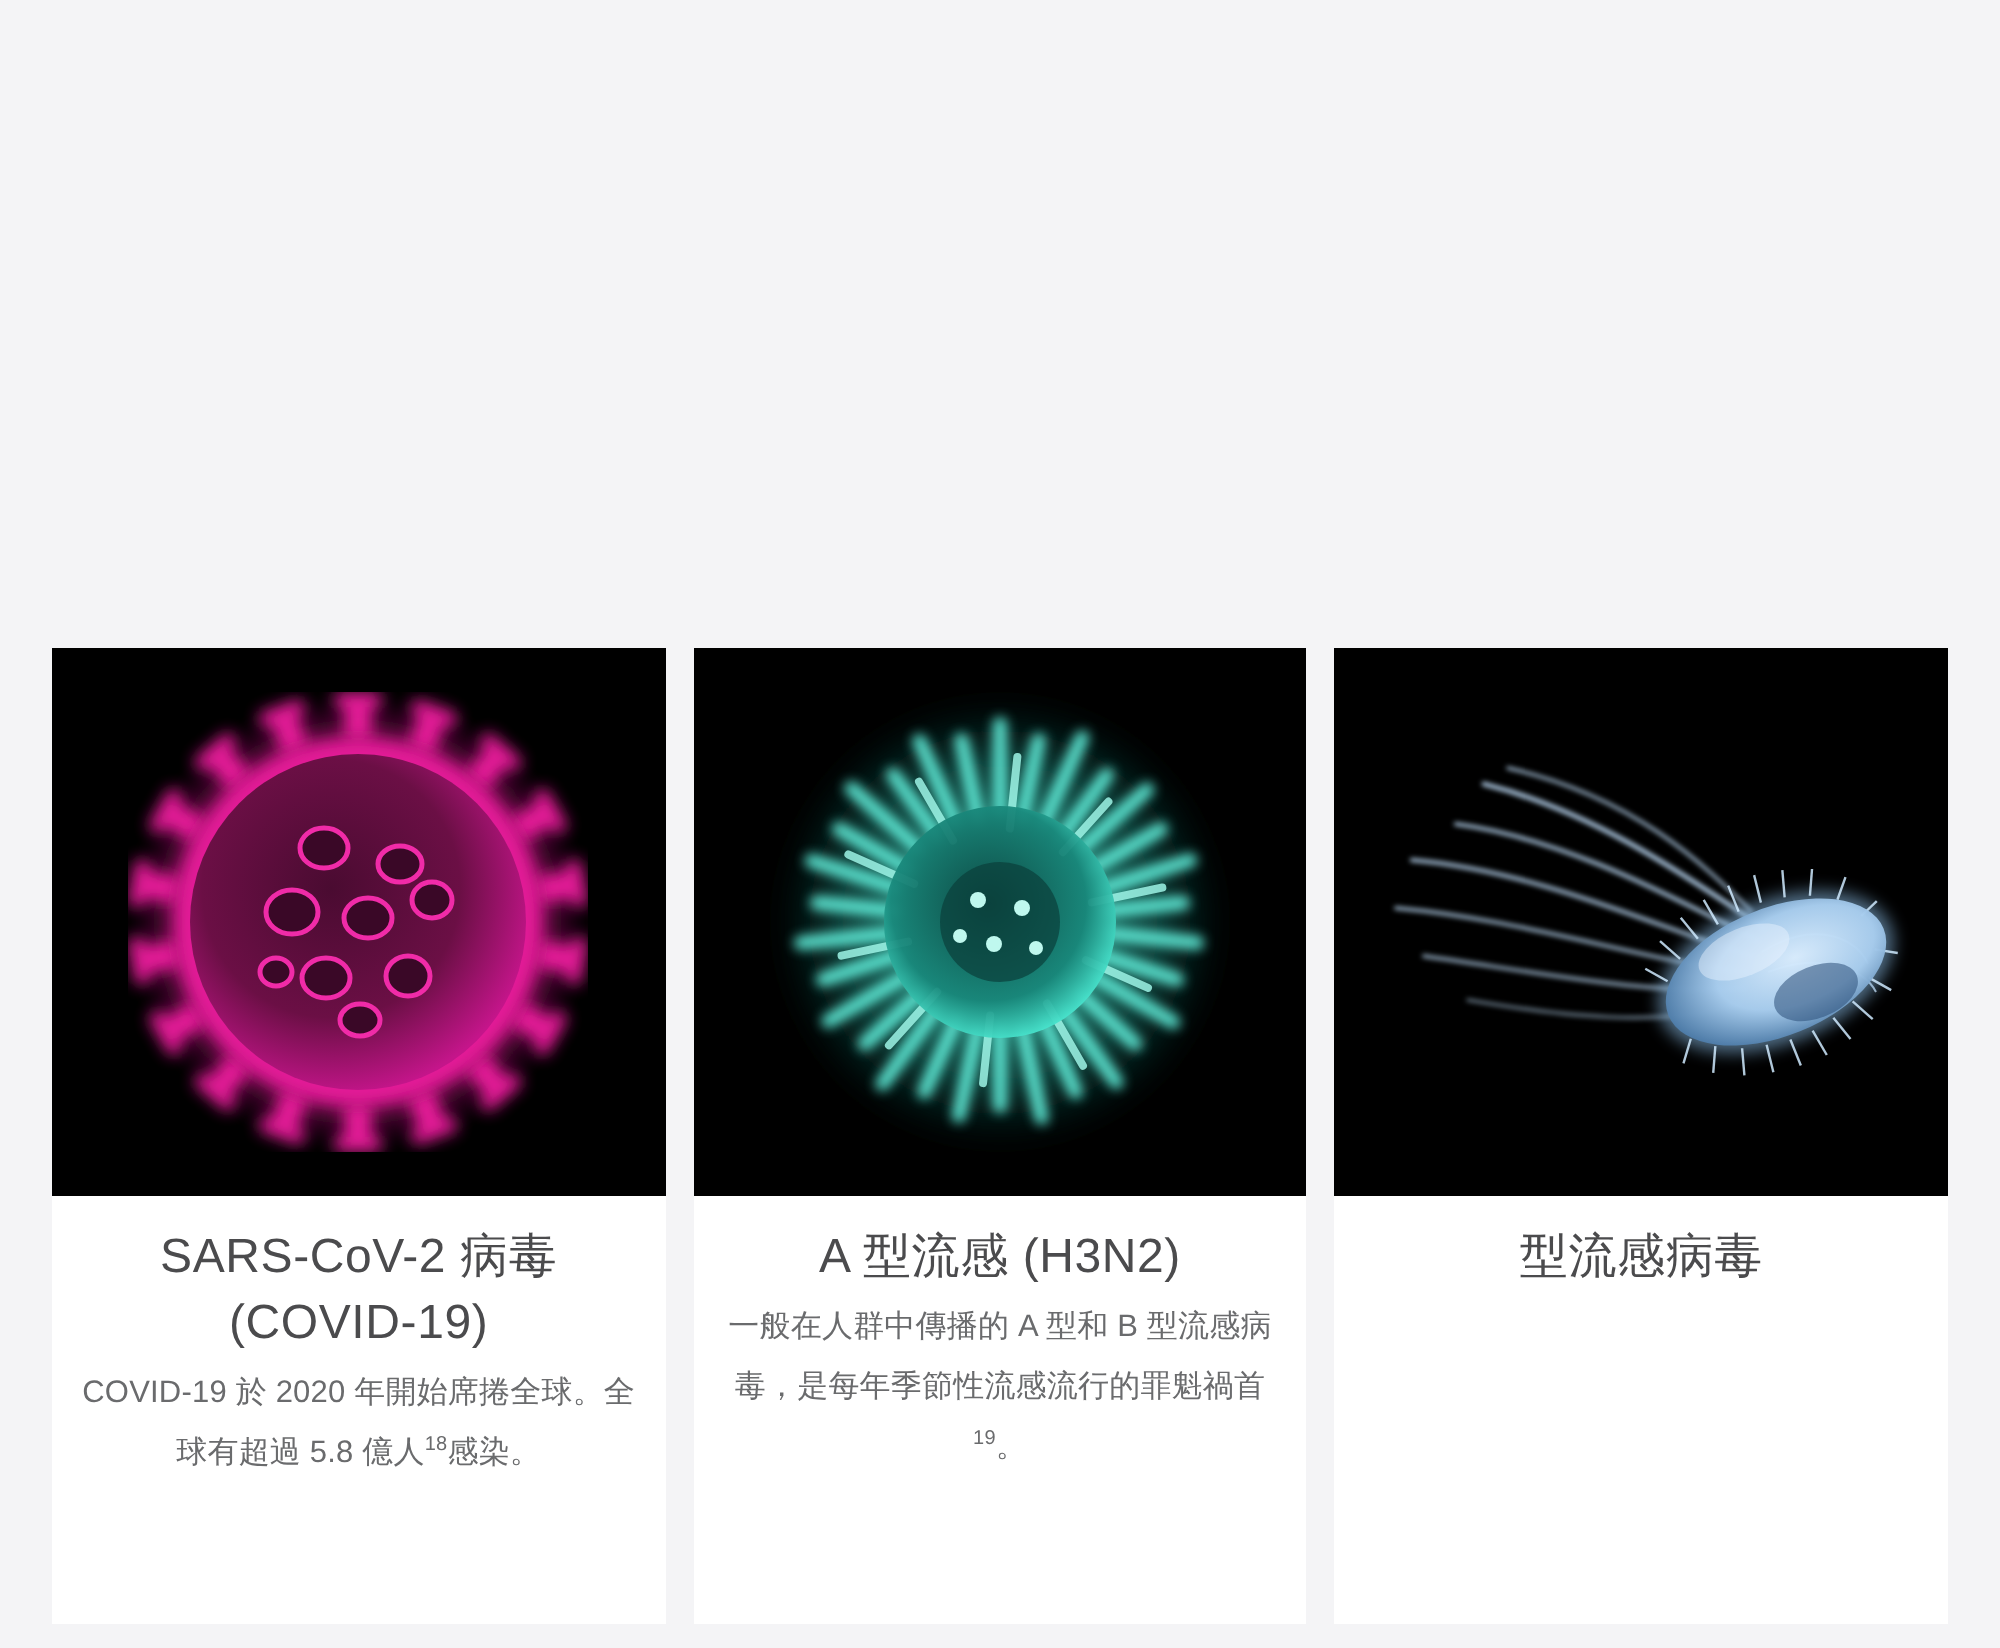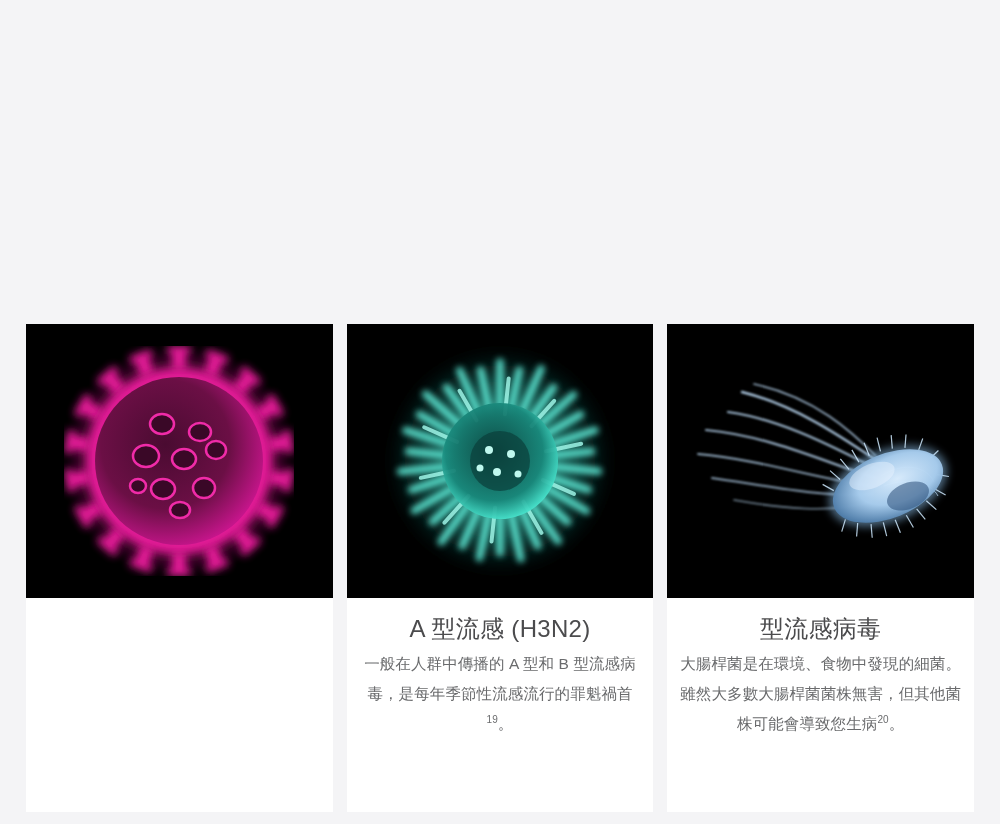--- a/index.html
+++ b/index.html
@@ -238,20 +238,29 @@
               <ellipse cx="136" cy="86" rx="11" ry="9"></ellipse>
               <ellipse cx="82" cy="110" rx="13" ry="11"></ellipse>
               <ellipse cx="120" cy="113" rx="12" ry="10"></ellipse>
               <ellipse cx="152" cy="104" rx="10" ry="9"></ellipse>
               <ellipse cx="99" cy="143" rx="12" ry="10"></ellipse>
               <ellipse cx="140" cy="142" rx="11" ry="10"></ellipse>
               <ellipse cx="116" cy="164" rx="10" ry="8"></ellipse>
               <ellipse cx="74" cy="140" rx="8" ry="7"></ellipse>
             </g>
           </svg>
+        </div>
+      </div>
+      <div class="card-body">
+        <div class="card-title">
+          <span>SARS-CoV-2 病毒</span><br>
+          <span>(COVID-19)</span>
+        </div>
+        <div class="card-desc">
+          <span>COVID-19 於 2020 年開始席捲全球。全球有超過 5.8 億人</span><sup>18</sup><span>感染。</span>
         </div>
       </div>
     </div>
 
     <div class="card">
       <div class="card-media">
         <div class="art-wrap">
           <svg width="230" height="230" viewBox="0 0 230 230">
             <defs>
               <radialGradient id="fluGlow" cx="50%" cy="50%" r="50%">
@@ -478,20 +487,17 @@
             <ellipse cx="212" cy="150" rx="58" ry="32" transform="rotate(-22 212 150)" fill="url(#coliBody)" opacity="0.97"></ellipse>
             <ellipse cx="232" cy="160" rx="22" ry="13" transform="rotate(-22 232 160)" fill="#2c4f79" opacity="0.55"></ellipse>
             <ellipse cx="196" cy="140" rx="24" ry="12" transform="rotate(-22 196 140)" fill="#eaf5ff" opacity="0.45"></ellipse>
           </svg>
         </div>
       </div>
       <div class="card-body">
         <div class="card-title">
           <span>型流感病毒</span>
         </div>
-        <div class="card-desc">
-          <span>大腸桿菌是在環境、食物中發現的細菌。雖然大多數大腸桿菌菌株無害，但其他菌株可能會導致您生病</span><sup>20</sup><span>。</span>
-        </div>
       </div>
     </div>
 
   </div>
 </div>
 
 </body></html>

